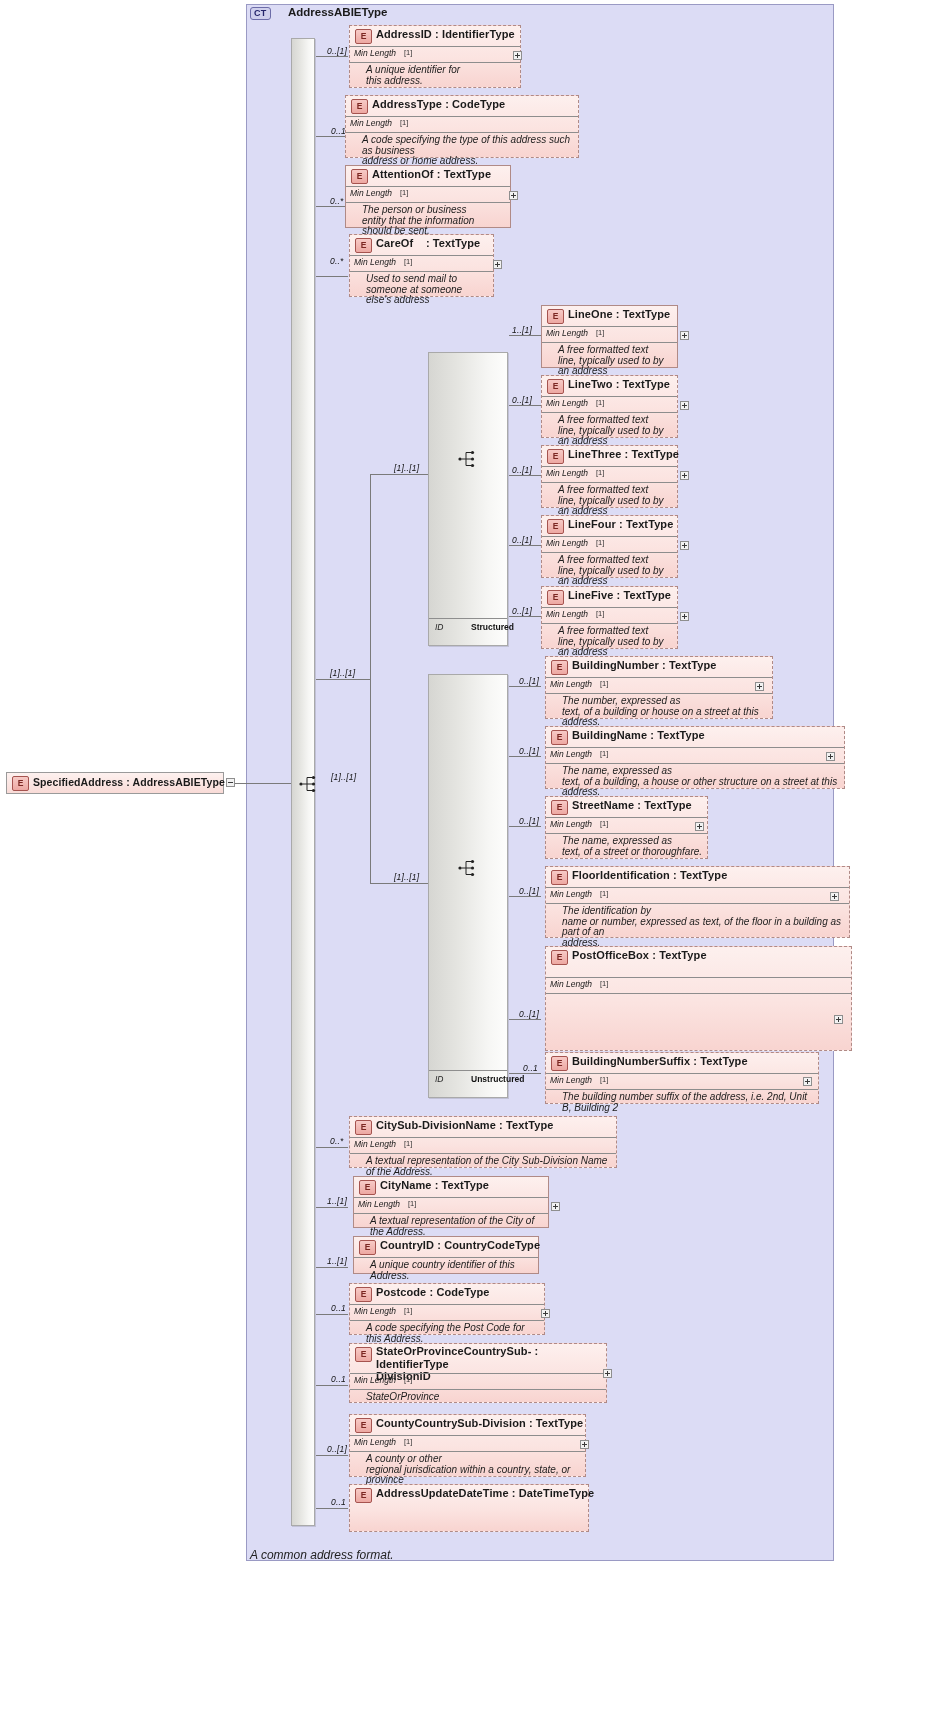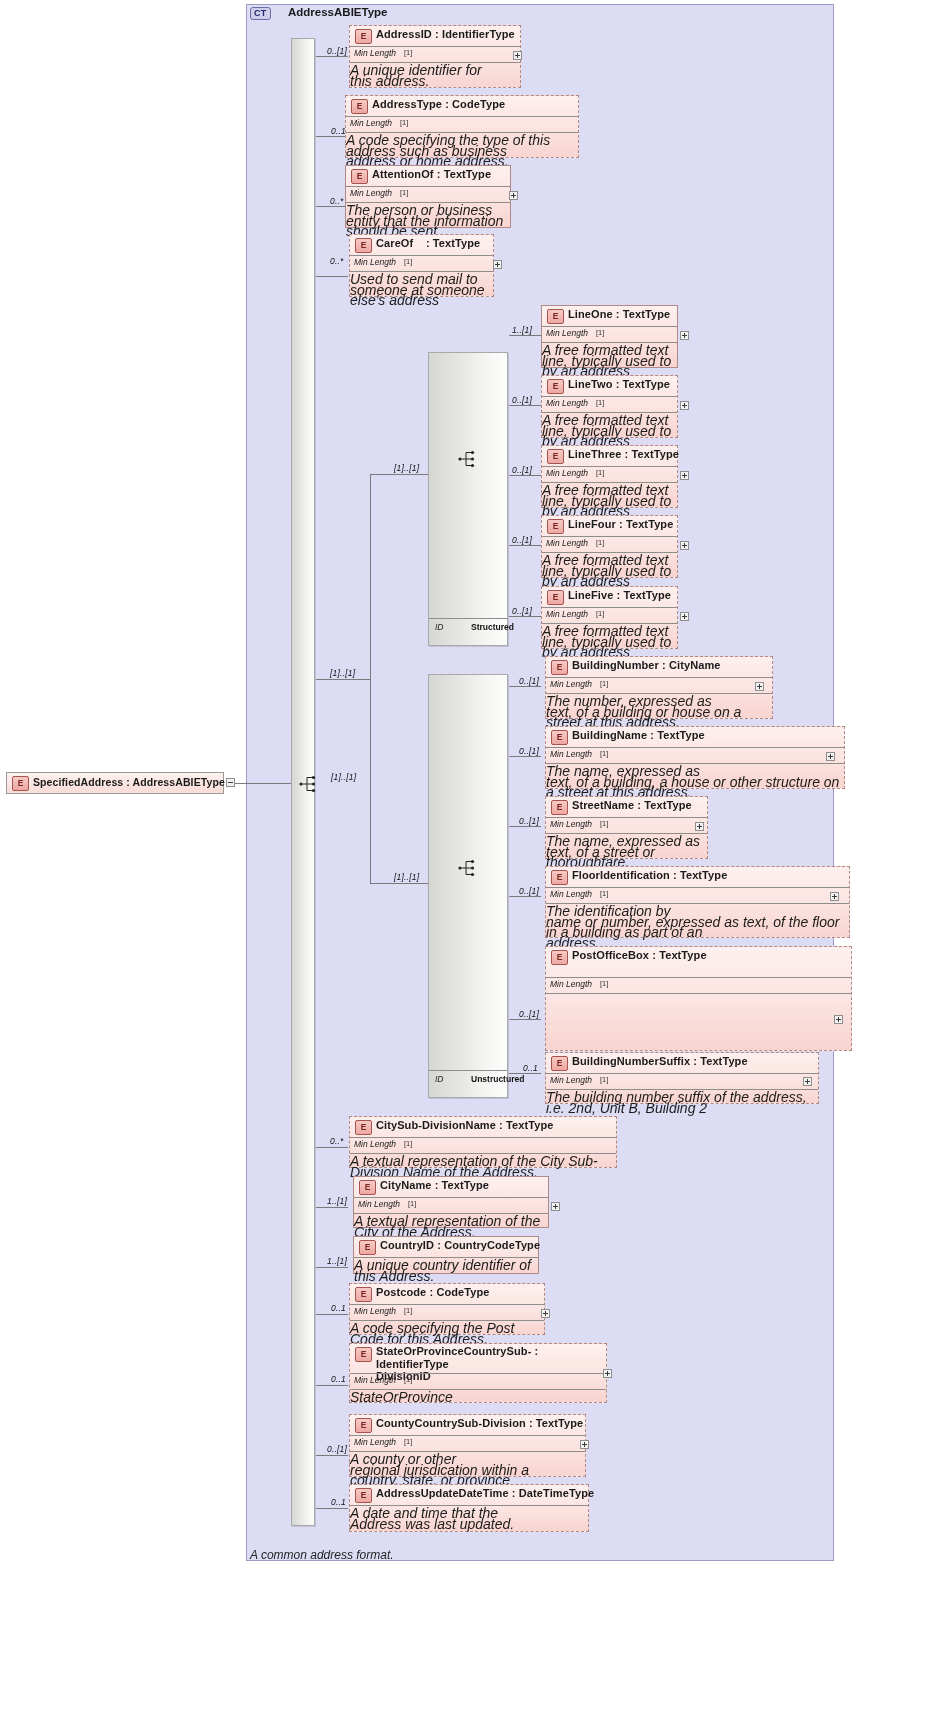--- a/index.html
+++ b/index.html
@@ -81,22 +81,22 @@
     position:relative;height:15px;
     border-top:1px solid #8d8d8d;border-bottom:1px solid #8d8d8d;
   }
   .minlen .ml-label{
     position:absolute;left:4px;top:1px;font-size:8.5px;font-style:italic;color:#1a1a1a;
   }
   .minlen .ml-card{
     position:absolute;left:54px;top:1px;font-size:7.5px;color:#333;
   }
   .edoc{
-    padding:2px 4px 3px 0;
-    font-size:14px;font-style:italic;color:#1c1c1c;line-height:10.5px;
+    padding:2px 4px 3px 16px;
+    font-size:10px;font-style:italic;color:#1c1c1c;line-height:10.5px;
     white-space:pre-line;
   }
   
   .plus{
     position:absolute;width:9px;height:9px;box-sizing:border-box;
     border:1px solid #8e8e8e;background:#f2f2f2;
   }
   .plus:before,.plus:after{
     content:"";position:absolute;background:#3a3a3a;
   }
@@ -371,21 +371,21 @@
     <div class="edoc">A free formatted text
 line, typically used to by an address</div>
   </div>
   <div class="plus" style="left:680px;top:612px;"></div>
 
   <div class="card" style="left:519px;top:676px;">0..[1]</div>
   <div class="ebox optional" style="left:545px;top:656px;width:228px;height:63px;">
     <div class="shadow"></div>
     <div class="ehead">
       <div class="ebadge">E</div>
-      <div class="ename">BuildingNumber : CityName</div>
+      <div class="ename">BuildingNumber : TextType</div>
     </div>
     <div class="minlen">
       <div class="ml-label">Min Length</div>
       <div class="ml-card">[1]</div>
     </div>
     <div class="edoc">The number, expressed as
 text, of a building or house on a street at this address.</div>
   </div>
   <div class="plus" style="left:755px;top:682px;"></div>
 
@@ -553,17 +553,15 @@
   </div>
   <div class="plus" style="left:580px;top:1440px;"></div>
 
   <div class="card" style="left:331px;top:1497px;">0..1</div>
   <div class="ebox optional" style="left:349px;top:1484px;width:240px;height:48px;">
     <div class="shadow"></div>
     <div class="ehead">
       <div class="ebadge">E</div>
       <div class="ename">AddressUpdateDateTime : DateTimeType</div>
     </div>
-    <div class="edoc" style="border-top:1px solid #8d8d8d;">A date and time that the
-Address was last updated.</div>
   </div>
 
 </div>
 
 </body></html>

